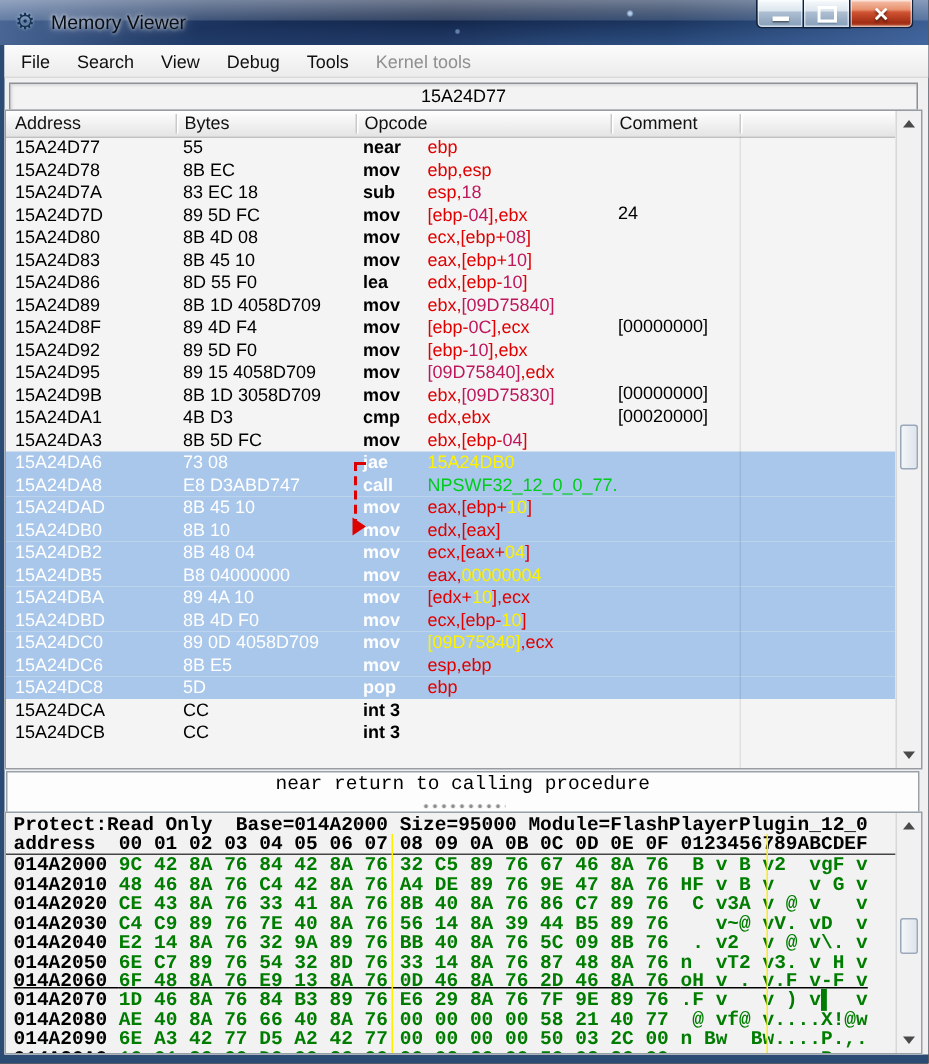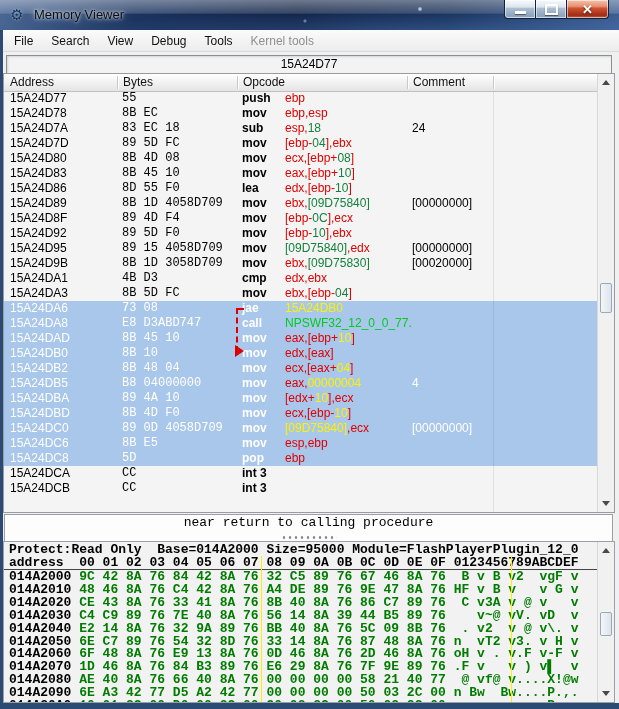--- a/index.html
+++ b/index.html
@@ -43,29 +43,29 @@
   .disasm{position:absolute;left:0;top:43px;width:612px;height:440px;border:1px solid #979ca3;
     box-sizing:border-box;background:#f4f4f4;}
   .dheader{position:absolute;left:0;top:0;right:17px;height:17px;
     background:linear-gradient(180deg,#ffffff,#e4e4e4);border-bottom:1px solid #c0c0c0;}
   .hcol{position:absolute;top:1px;font-size:12px;color:#111;}
   .hsep{position:absolute;top:2px;bottom:2px;width:1px;background:#c9c9c9;box-shadow:1px 0 0 #fff;}
   .drows{position:absolute;left:0;top:17px;right:17px;bottom:0;overflow:hidden;}
   .colguide{position:absolute;left:489px;top:0;bottom:0;width:1px;background:rgba(0,0,0,.08);z-index:3;pointer-events:none;}
   .drow{position:relative;height:15px;}
   .drow span{position:absolute;top:1px;font-size:12px;line-height:13px;white-space:pre;}
-  .drow .ca{left:6px;}  .drow .cb{left:118px;font-family:Liberation Mono, monospace;}
+  .drow .ca{left:6px;}  .drow .cb{left:118px;}
   .drow .cm{left:238px;font-weight:700;}
   .drow .co{left:281px;width:126px;overflow:hidden;}
   .drow .co span{position:static;}
-  .drow .cc2{left:408px;}
+  .drow .cc2{left:408px;margin-top:14px;}
   .drow.n{color:#000;}
   .drow.s{background:#a9c7ea;color:#fff;}
   .drow.x{background:#2b70d5;color:#fff;outline:1px dotted #1a1a1a;outline-offset:-1px;}
-  .t-r{color:#e00000;} .t-b{color:#15803d;} .t-y{color:#fdf200;}
+  .t-r{color:#e00000;} .t-b{color:#be185d;} .t-y{color:#fdf200;}
   .t-g{color:#00cc1e;} .t-k{color:#000;}   .t-w{color:#fff;}
   
   .jline{position:absolute;left:232px;top:234px;height:44px;border-left:2px dashed #dd0000;z-index:4;pointer-events:none;}
   .jhook{position:absolute;left:233px;top:234px;width:7px;height:0;border-top:2px dashed #dd0000;z-index:4;pointer-events:none;}
   .jhead{position:absolute;left:231px;top:271px;width:0;height:0;z-index:4;pointer-events:none;
     border-top:6px solid transparent;border-bottom:6px solid transparent;border-left:9px solid #dd0000;}
   
   .vscroll{position:absolute;top:0;right:0;bottom:0;width:17px;background:#f1f1f1;border-left:1px solid #d8d8d8;box-sizing:border-box;}
   .sbtn{position:absolute;left:0;right:0;height:16px;display:flex;align-items:center;justify-content:center;}
   .sbtn.up{top:0;} .sbtn.down{bottom:0;}
@@ -127,21 +127,21 @@
           <div class="hsep" style="left: 113px;"></div>
           <div class="hsep" style="left: 233px;"></div>
           <div class="hsep" style="left: 403px;"></div>
           <div class="hsep" style="left: 489px;"></div>
         </div>
       <div class="drows" id="disasm-rows">
         <div class="colguide"></div>
       <div class="drow n">
             <span class="ca">15A24D77</span>
             <span class="cb">55</span>
-            <span class="cm">push</span>
+            <span class="cm">near</span>
             <span class="co"><span class="t-r">ebp</span></span>
           </div>
           <div class="drow n">
             <span class="ca">15A24D78</span>
             <span class="cb">8B EC</span>
             <span class="cm">mov</span>
             <span class="co"><span class="t-r">ebp,esp</span></span>
           </div>
           <div class="drow n">
             <span class="ca">15A24D7A</span>
@@ -327,21 +327,21 @@
       <div class="hexline hexinfo">Protect:Read Only  Base=014A2000 Size=95000 Module=FlashPlayerPlugin_12_0</div>
       <div class="hexline hexhdr">address  00 01 02 03 04 05 06 07 08 09 0A 0B 0C 0D 0E 0F 0123456789ABCDEF</div>
       <div class="hdrline"></div>
       <div id="hex-rows">
           <div class="hexline" style="top: 28px;"><span class="hx-addr">014A2000 </span><span class="hx-bytes">9C 42 8A 76 84 42 8A 76 32 C5 89 76 67 46 8A 76 </span><span class="hx-ascii"> B v B v2  vgF v</span></div>
           <div class="hexline" style="top: 40.9px;"><span class="hx-addr">014A2010 </span><span class="hx-bytes">48 46 8A 76 C4 42 8A 76 A4 DE 89 76 9E 47 8A 76 </span><span class="hx-ascii">HF v B v   v G v</span></div>
           <div class="hexline" style="top: 53.8px;"><span class="hx-addr">014A2020 </span><span class="hx-bytes">CE 43 8A 76 33 41 8A 76 8B 40 8A 76 86 C7 89 76 </span><span class="hx-ascii"> C v3A v @ v   v</span></div>
           <div class="hexline" style="top: 66.7px;"><span class="hx-addr">014A2030 </span><span class="hx-bytes">C4 C9 89 76 7E 40 8A 76 56 14 8A 39 44 B5 89 76 </span><span class="hx-ascii">   v~@ vV. vD  v</span></div>
           <div class="hexline" style="top: 79.6px;"><span class="hx-addr">014A2040 </span><span class="hx-bytes">E2 14 8A 76 32 9A 89 76 BB 40 8A 76 5C 09 8B 76 </span><span class="hx-ascii"> . v2  v @ v\. v</span></div>
           <div class="hexline" style="top: 92.5px;"><span class="hx-addr">014A2050 </span><span class="hx-bytes">6E C7 89 76 54 32 8D 76 33 14 8A 76 87 48 8A 76 </span><span class="hx-ascii">n  vT2 v3. v H v</span></div>
-          <div class="hexline" style="top: 105.4px;"><span class="hx-addr">014A2060 </span><span class="hx-bytes">6F 48 8A 76 E9 13 8A 76 0D 46 8A 76 2D 46 8A 76 </span><span class="hx-ascii">oH v . v.F v-F v</span></div>
+          <div class="hexline" style="top: 105.4px; text-decoration: underline;"><span class="hx-addr">014A2060 </span><span class="hx-bytes">6F 48 8A 76 E9 13 8A 76 0D 46 8A 76 2D 46 8A 76 </span><span class="hx-ascii">oH v . v.F v-F v</span></div>
           <div class="hexline" style="top: 118.3px;"><span class="hx-addr">014A2070 </span><span class="hx-bytes">1D 46 8A 76 84 B3 89 76 E6 29 8A 76 7F 9E 89 76 </span><span class="hx-ascii">.F v   v ) v▌  v</span></div>
           <div class="hexline" style="top: 131.2px;"><span class="hx-addr">014A2080 </span><span class="hx-bytes">AE 40 8A 76 66 40 8A 76 00 00 00 00 58 21 40 77 </span><span class="hx-ascii"> @ vf@ v....X!@w</span></div>
           <div class="hexline" style="top: 144.1px;"><span class="hx-addr">014A2090 </span><span class="hx-bytes">6E A3 42 77 D5 A2 42 77 00 00 00 00 50 03 2C 00 </span><span class="hx-ascii">n Bw  Bw....P.,.</span></div>
           <div class="hexline" style="top: 157px;"><span class="hx-addr">014A20A0 </span><span class="hx-bytes">10 01 2C 00 D0 00 2C 00 90 02 2C 00 50 02 2C 00 </span><span class="hx-ascii">..,. .,. .,.P.,.</span></div>
         </div>
       <div class="yline y1"></div>
       <div class="yline y2"></div>
       <div class="vscroll">
         <div class="sbtn up">
             <span class="tri-up"></span>

